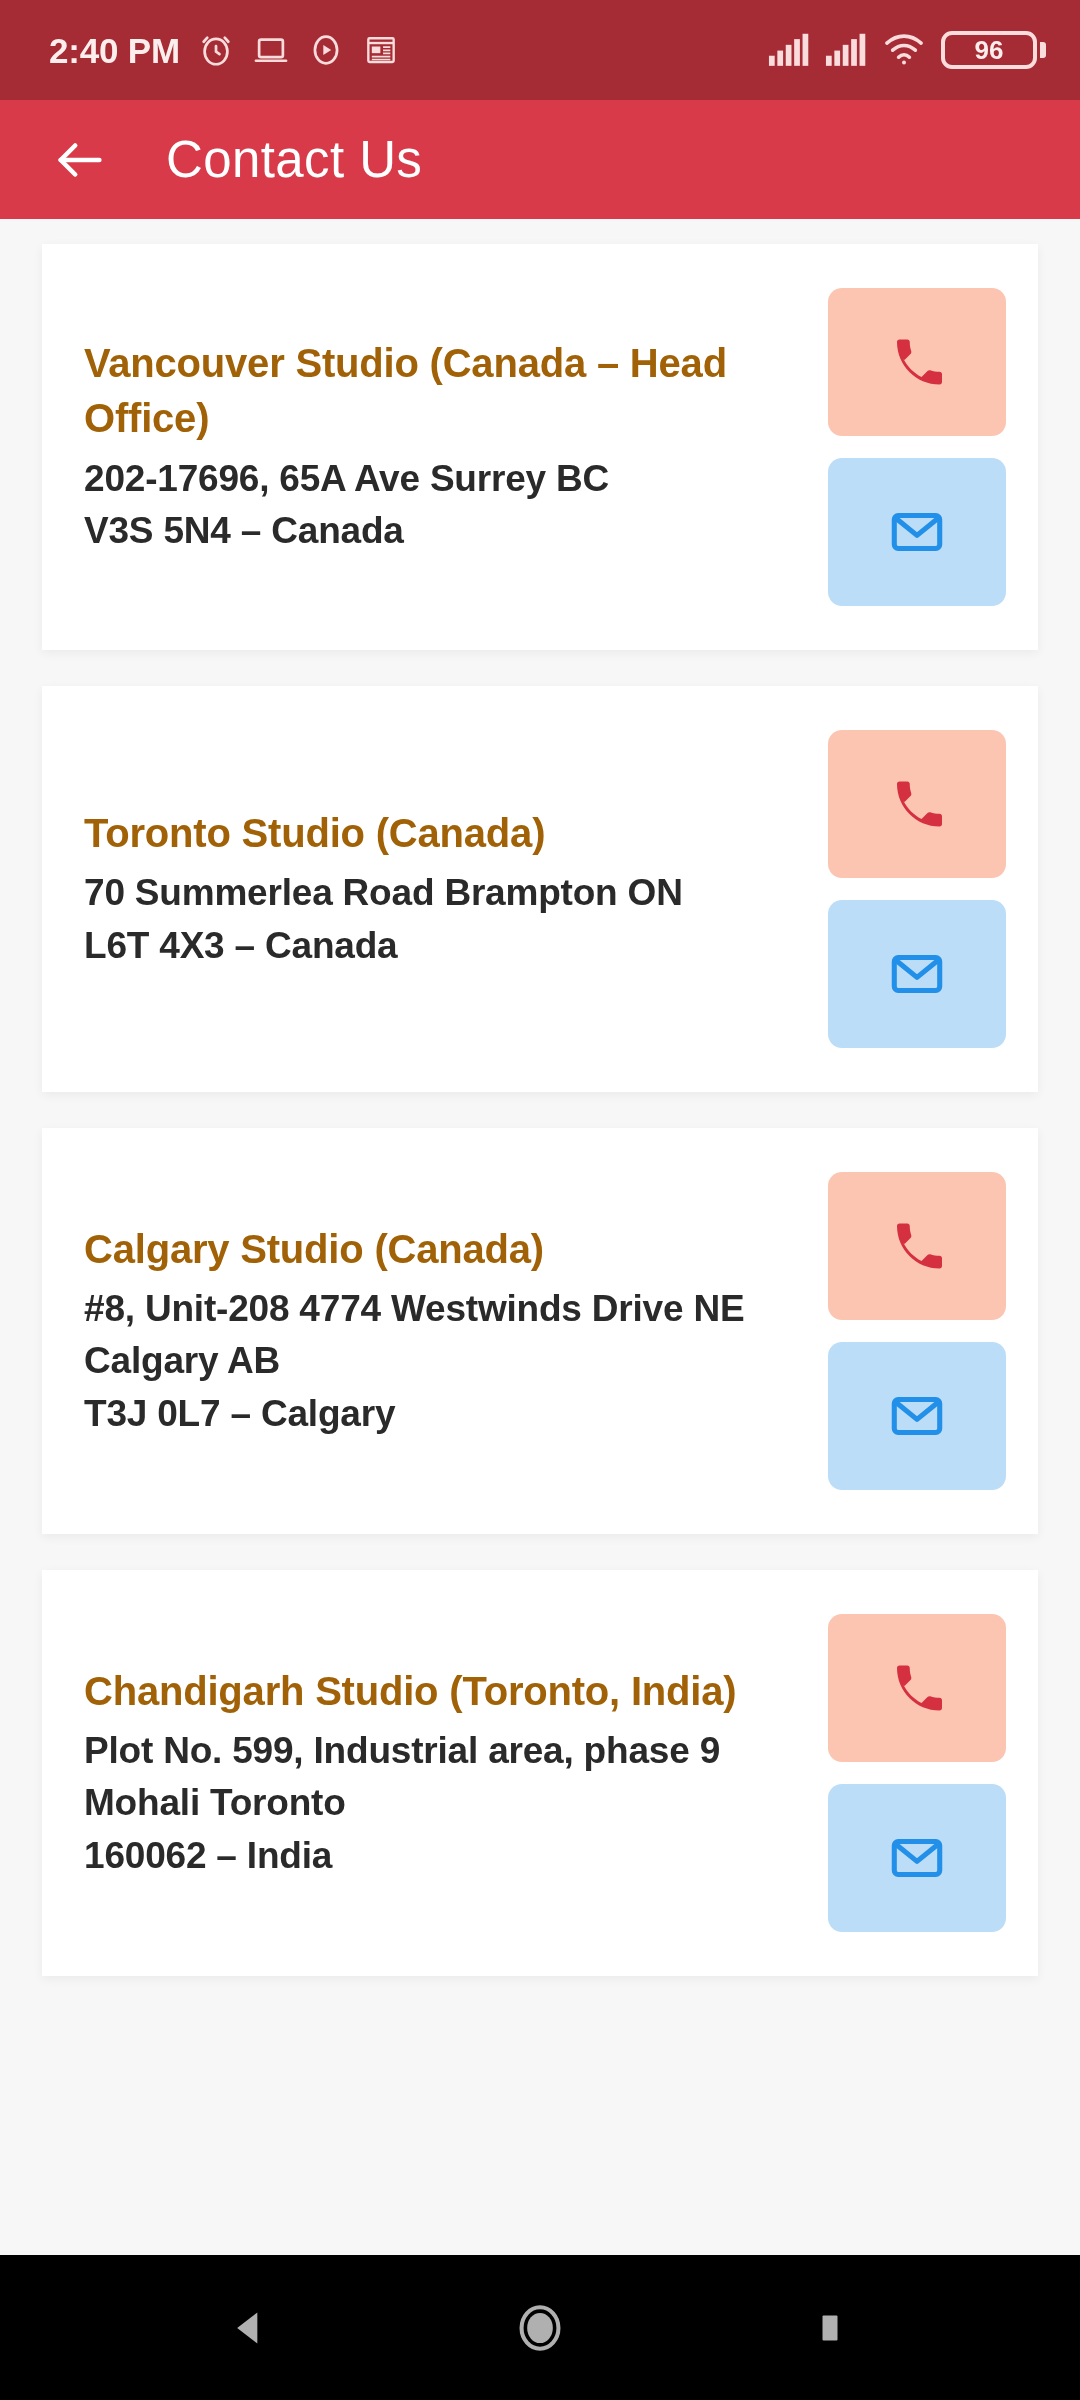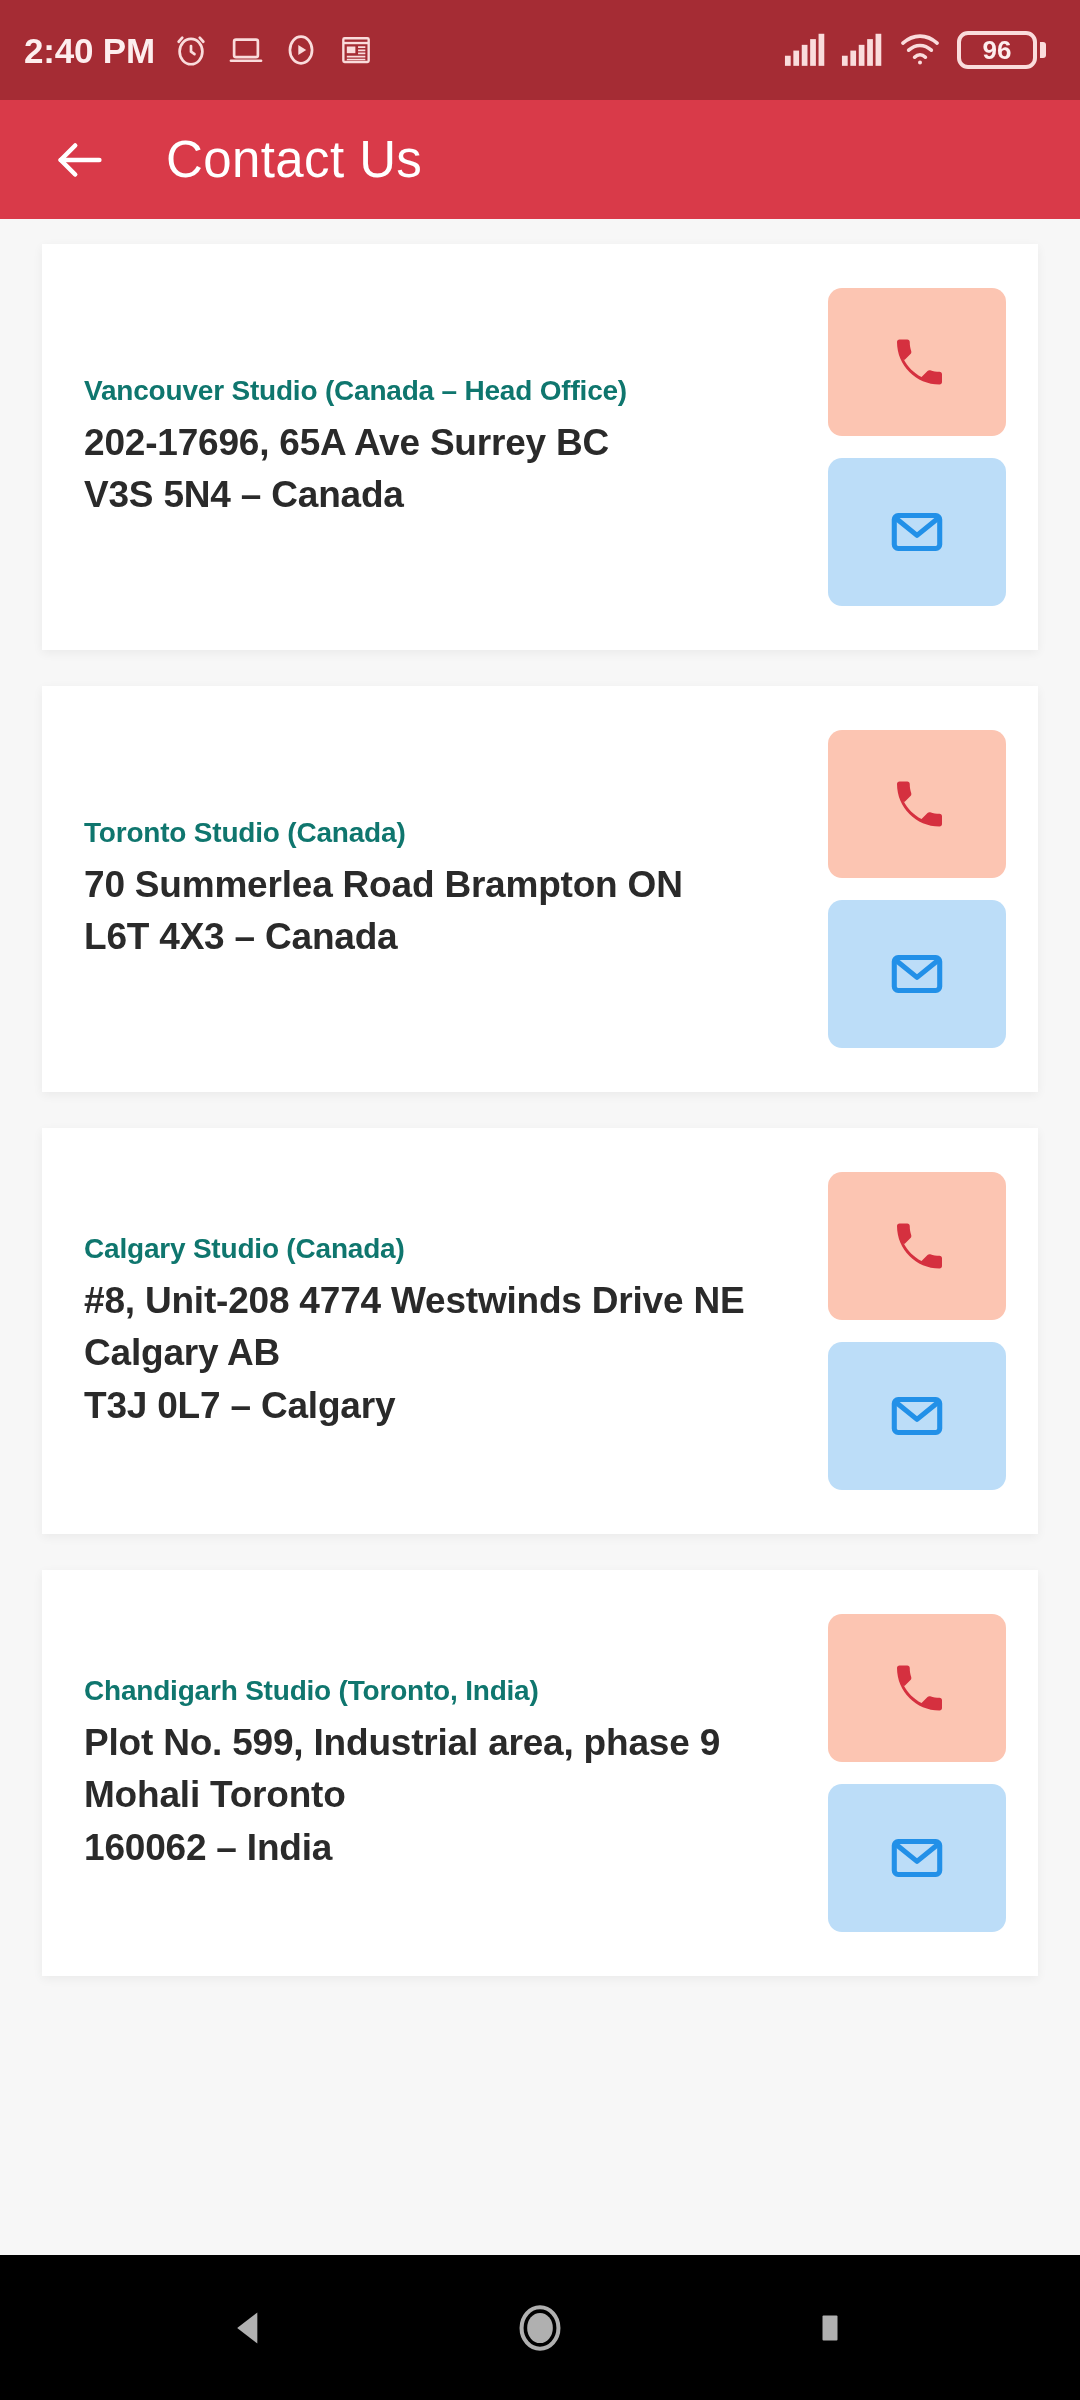--- a/index.html
+++ b/index.html
@@ -14,35 +14,35 @@
     width:1080px; height:2400px;
     display:flex; flex-direction:column;
     background:#f7f7f7;
   }
 
   
   .statusbar {
     height:100px;
     background:#a52c34;
     display:flex; align-items:center;
-    padding:0 34px 0 24px;
+    padding:0 34px 0 49px;
     flex:0 0 auto;
   }
   .sb-left { display:flex; align-items:center; gap:17px; }
   .sb-time {
     color:#fdeeee; font-size:35px; font-weight:bold;
     letter-spacing:-0.2px; line-height:1;
   }
   .sb-icon { display:block; }
   .sb-right { margin-left:auto; display:flex; align-items:center; gap:15px; }
   .sb-batt {
     position:relative; display:flex; align-items:center;
   }
   .sb-batt-body {
-    width:80px; height:38px; border:4px solid #fadcdc;
+    width:96px; height:38px; border:4px solid #fadcdc;
     border-radius:11px; display:flex; align-items:center; justify-content:center;
   }
   .sb-batt-txt { color:#fdeeee; font-size:26px; font-weight:bold; line-height:1; }
   .sb-batt-tip {
     width:6px; height:16px; background:#fadcdc;
     border-radius:0 3px 3px 0; margin-left:3px;
   }
 
   
   .appbar {
@@ -72,22 +72,22 @@
   .card {
     background:#ffffff;
     margin:0 42px 36px 42px;
     padding:44px 32px 44px 42px;
     display:flex; align-items:center;
     box-shadow:0 3px 10px rgba(0,0,0,0.055);
     min-height:380px;
   }
   .card-info { flex:1 1 auto; padding-right:14px; }
   .card-title {
-    color:#0f766e;
-    font-size:28px; font-weight:bold;
+    color:#a16207;
+    font-size:40px; font-weight:bold;
     line-height:1.38; letter-spacing:-0.2px;
     margin-bottom:6px;
   }
   .card-addr {
     color:#2a2a2a;
     font-size:37px; font-weight:700;
     line-height:1.42; letter-spacing:-0.2px;
   }
   .card-actions {
     flex:0 0 auto;

